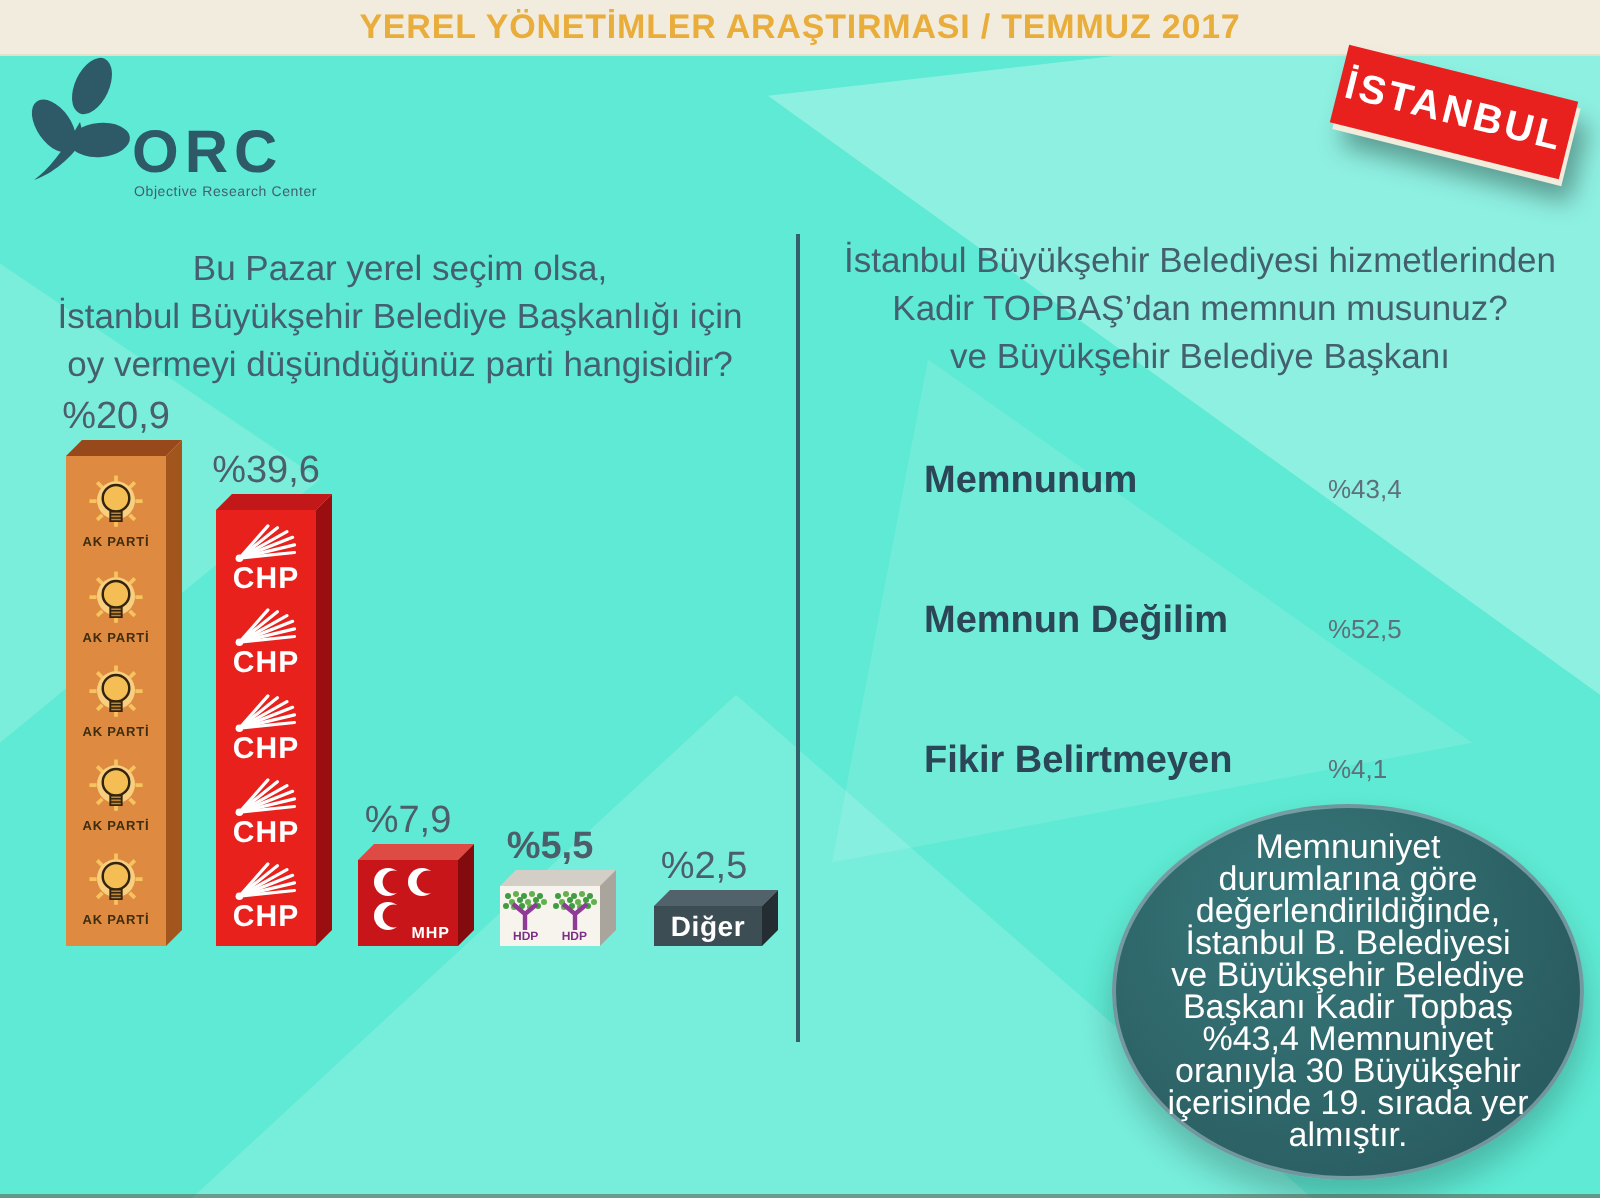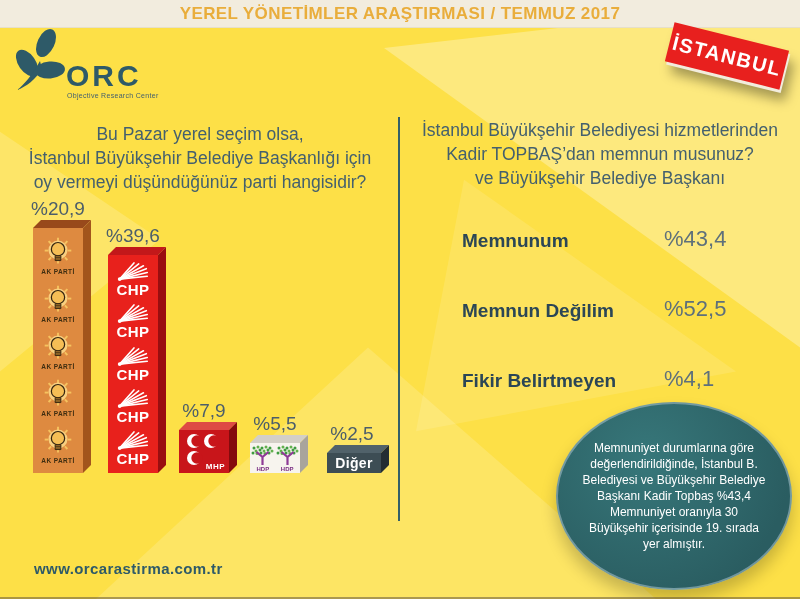--- a/index.html
+++ b/index.html
@@ -1,17 +1,17 @@
 <!DOCTYPE html>
 <html><head>
 <meta charset="utf-8">
 <style>
   html,body{margin:0;padding:0;background:#ddd;}
   #canvas{position:relative;width:800px;height:599px;overflow:hidden;
-    background:#fde047;font-family:"Liberation Sans",sans-serif;}
+    background:#5eead4;font-family:"Liberation Sans",sans-serif;}
   .tri{position:absolute;inset:0;pointer-events:none;}
   #tri1{background:rgba(255,255,255,.30);clip-path:polygon(48% 8%,100% 0,100% 58%);}
   #tri2{background:rgba(255,255,255,.16);clip-path:polygon(12% 100%,46% 58%,82% 100%);}
   #tri3{background:rgba(255,255,255,.18);clip-path:polygon(0 22%,20% 40%,0 62%);}
   #tri4{background:rgba(255,255,255,.12);clip-path:polygon(58% 30%,92% 62%,52% 72%);}
 
   #banner{position:absolute;top:0;left:0;right:0;height:27px;background:#F2ECDE;
     border-bottom:1px solid #E6DFCA;text-align:center;line-height:27px;
     font-size:17px;font-weight:bold;letter-spacing:.4px;color:#E9AD3B;}
 
@@ -43,27 +43,27 @@
   .chp-text{font-size:15px;font-weight:800;color:#fff;letter-spacing:.5px;line-height:15px;margin-top:1px;}
   .unit-mhp{position:relative;width:100%;height:100%;}
   .mhp-text{position:absolute;right:4px;bottom:2px;font-size:8px;font-weight:bold;color:#fff;letter-spacing:.5px;}
   .unit-hdp{display:flex;flex-direction:column;align-items:center;margin-bottom:1px;}
   .hdp-text{font-size:6px;font-weight:bold;color:#7B2E84;}
   .diger-text{font-size:14px;font-weight:bold;color:#fff;letter-spacing:.3px;}
 
   #results{position:absolute;left:462px;top:228px;width:290px;}
   .result-row{display:flex;align-items:flex-end;height:24px;margin-bottom:46px;}
   .result-label{flex:1;font-size:19px;font-weight:bold;color:#2B4656;}
-  .result-value{width:88px;font-size:22px;color:#5E707B;}
+  .result-value{width:88px;font-size:13px;color:#5E707B;}
 
   #bubble{position:absolute;left:556px;top:402px;width:232px;height:184px;border-radius:50%;
     background:radial-gradient(circle at 38% 30%, #37777A, #2A5D61 75%);
     border:2px solid rgba(172,196,206,.55);box-shadow:0 10px 16px rgba(0,0,0,.22);
     display:flex;align-items:center;justify-content:center;}
-  #bubble-text{width:184px;text-align:center;color:#fff;font-size:12px;line-height:16px;}
+  #bubble-text{width:184px;text-align:center;color:#fff;font-size:17px;line-height:16px;}
 
   #website{position:absolute;left:34px;top:560px;font-size:15px;font-weight:bold;
     color:#2E5A68;letter-spacing:.4px;text-decoration:none;}
   #bottom-line{position:absolute;left:0;right:0;bottom:0;height:2px;background:rgba(90,75,60,.5);}
 </style>
 </head>
 <body>
 
 <div id="canvas">
   <div class="tri" id="tri1"></div>
@@ -339,21 +339,21 @@
               <circle cx="6" cy="8.5" r="1.5" fill="#63B14E"></circle>
               <circle cx="10" cy="8" r="1.5" fill="#3F9C40"></circle>
               <circle cx="14" cy="8.5" r="1.5" fill="#63B14E"></circle>
               <circle cx="18" cy="8" r="1.5" fill="#3F9C40"></circle>
               <path d="M11.5 20 V12 M11.5 12 L5.5 7 M11.5 12 L17.5 7" stroke="#8E3A96" stroke-width="2.2" fill="none"></path>
             </svg>
             <div class="hdp-text">HDP</div>
           </div>
         </div>
       </div>
-      <div class="bar-label" style="left: 235px; bottom: 164.25px;">%5,5</div>
+      <div class="bar-label" style="left: 235px; bottom: 164.25px; font-weight: bold;">%5,5</div>
       <div class="bar" style="left: 327px; bottom: 126px; width: 54px; height: 20px;">
         <div class="bar-top" style="background:#51626A"></div>
         <div class="bar-side" style="background:#232D32"></div>
         <div class="bar-face" style="background:#3D4D54">
           <div class="diger-text">Diğer</div>
         </div>
       </div>
       <div class="bar-label" style="left: 312px; bottom: 154px;">%2,5</div>
     </div>
 
@@ -369,15 +369,14 @@
     <div class="result-row">
       <span class="result-label">Fikir Belirtmeyen</span>
       <span class="result-value">%4,1</span>
     </div>
   </div>
 
   <div id="bubble">
     <div id="bubble-text">Memnuniyet durumlarına göre değerlendirildiğinde, İstanbul B. Belediyesi ve Büyükşehir Belediye Başkanı Kadir Topbaş %43,4 Memnuniyet oranıyla 30 Büyükşehir içerisinde 19. sırada yer almıştır.</div>
   </div>
 
-  <a id="website">www.orcarastirma.com.tr</a>
   <div id="bottom-line"></div>
 </div>
 
 </body></html>

